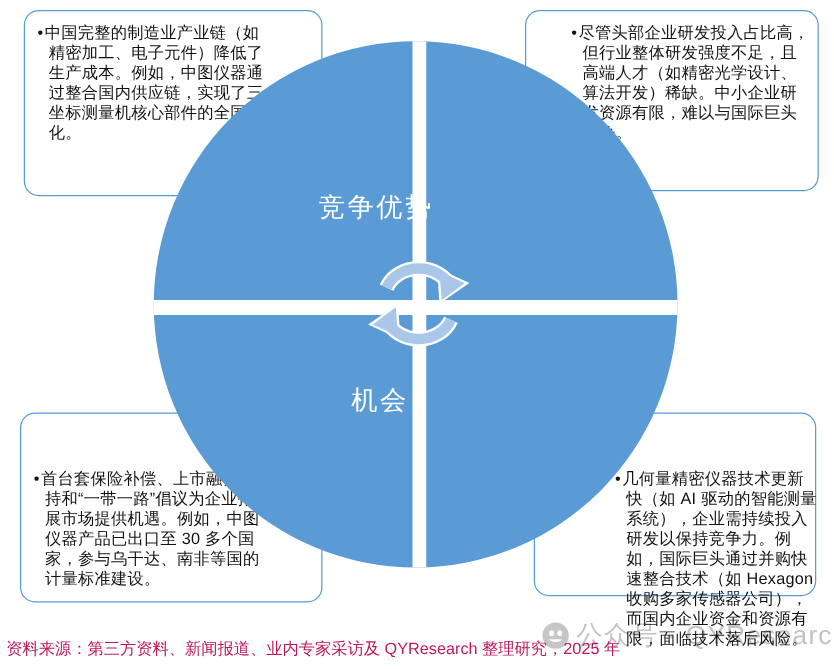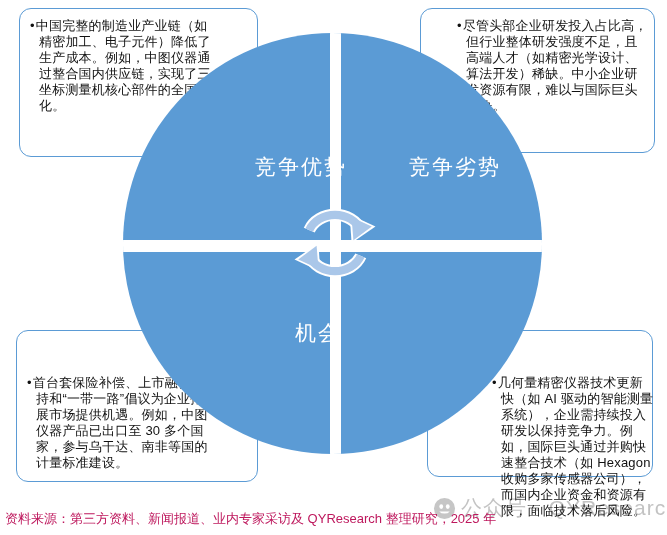--- a/index.html
+++ b/index.html
@@ -39,21 +39,21 @@
     background:#5b9bd5;border-radius:50%;overflow:hidden;z-index:2;
   }
   .bar-h{position:absolute;left:-10px;top:207px;width:440px;height:12px;background:#ffffff;}
   .bar-v{position:absolute;top:-10px;left:207px;width:11px;height:441px;background:#ffffff;}
   .q-label{
     position:absolute;width:170px;text-align:right;
     color:#ffffff;font-size:21px;letter-spacing:2px;line-height:27px;
   }
   .q-tl{left:54px;top:120px;}
   .q-tr{left:208px;top:120px;}
-  .q-bl{left:48px;top:274px;margin-top:12px;}
+  .q-bl{left:34px;top:274px;}
   .q-br{left:202px;top:274px;}
   .cycle-icon{position:absolute;left:166px;top:167px;width:92px;height:86px;}
 
   
   .footer{
     position:absolute;left:5px;top:510px;width:660px;
     color:#be185d;font-size:13px;z-index:3;
   }
   .watermark{
     position:absolute;left:433px;top:494px;z-index:0;
@@ -99,21 +99,20 @@
     <div class="note">
         <span class="hang"><span class="bullet">•</span><span>几何量精密仪器技术更新快（如 AI 驱动的智能测量系统），企业需持续投入研发以保持竞争力。例如，国际巨头通过并购快速整合技术（如 Hexagon 收购多家传感器公司），而国内企业资金和资源有限，面临技术落后风险。</span></span>
       </div>
   </div>
 
   <div class="swot-circle">
     <div class="bar-h"></div>
     <div class="bar-v"></div>
 
     <div class="q-label q-tl">竞争优势</div>
-    <div class="q-label q-tr">竞争劣势</div>
     <div class="q-label q-bl">机会</div>
 
     <svg class="cycle-icon" viewBox="0 0 100 92">
 
       <path d="M22 32 A 30 26 0 0 1 78 32" fill="none" stroke="#ffffff" stroke-width="13"></path>
       <path d="M78 60 A 30 26 0 0 1 22 60" fill="none" stroke="#ffffff" stroke-width="13"></path>
       <polygon points="66,15 94,28 68,46" fill="#ffffff"></polygon>
       <polygon points="34,77 6,64 32,46" fill="#ffffff"></polygon>
 
       <path d="M22 32 A 30 26 0 0 1 78 32" fill="none" stroke="#aac7e9" stroke-width="9"></path>

